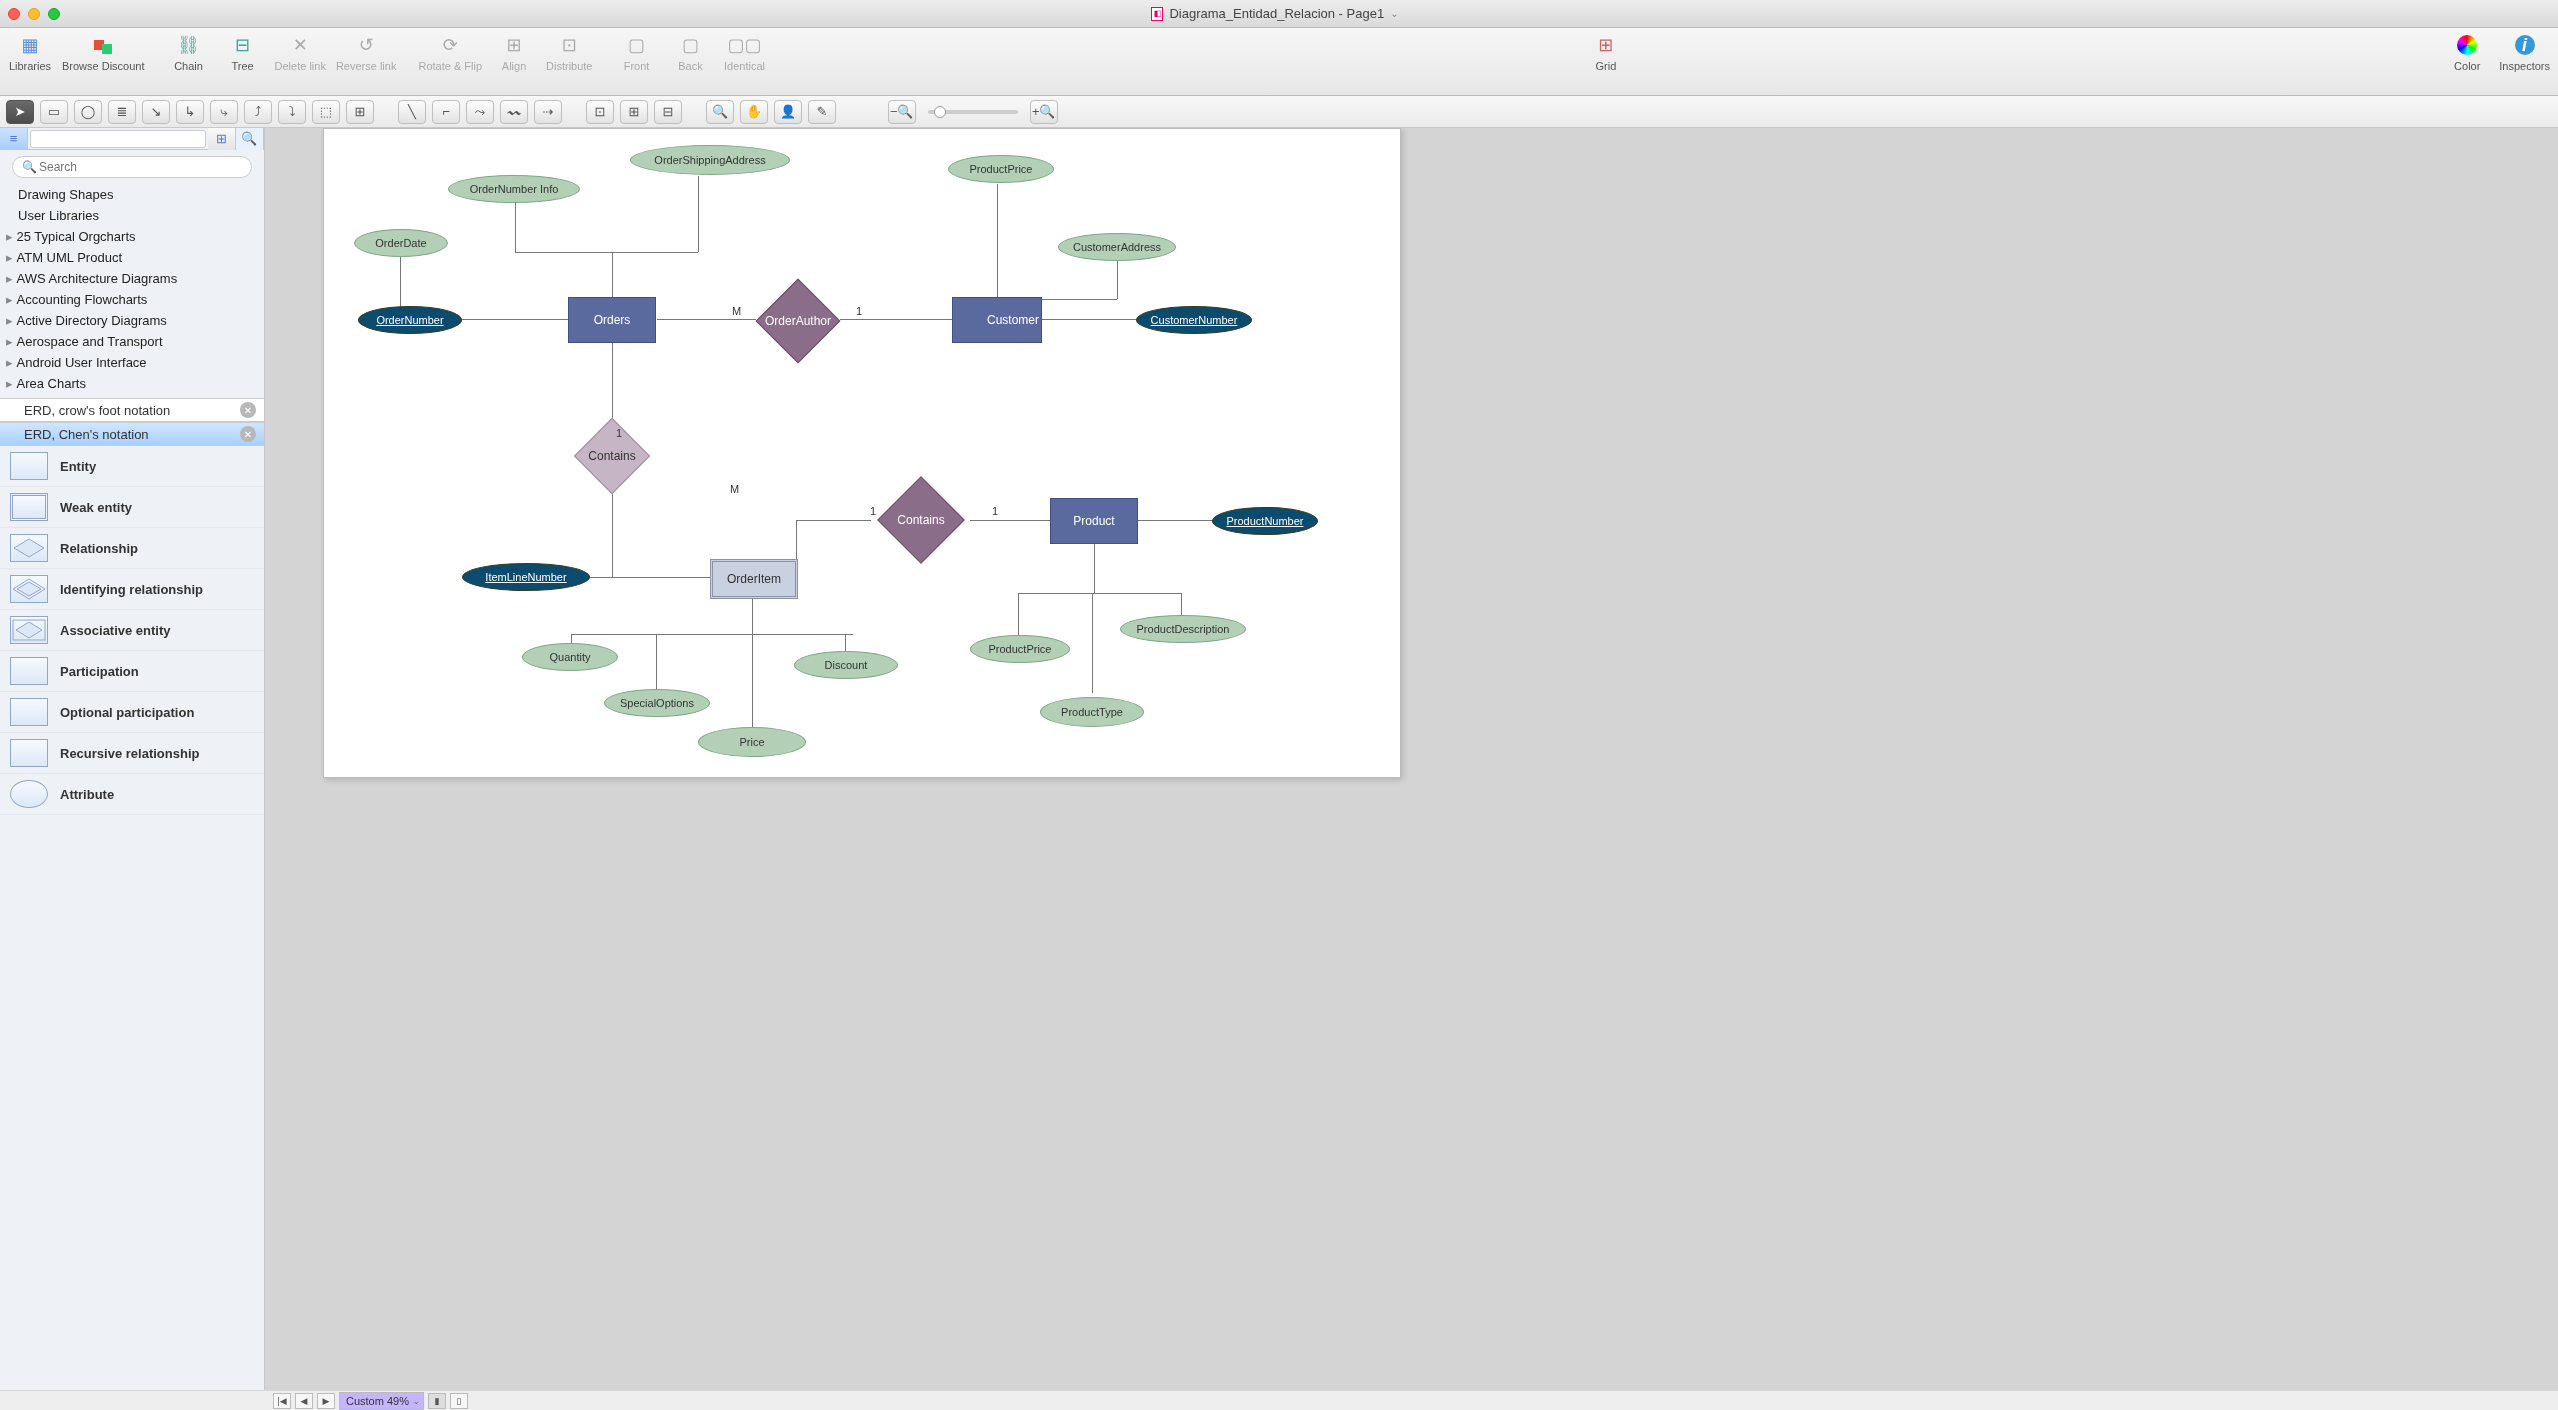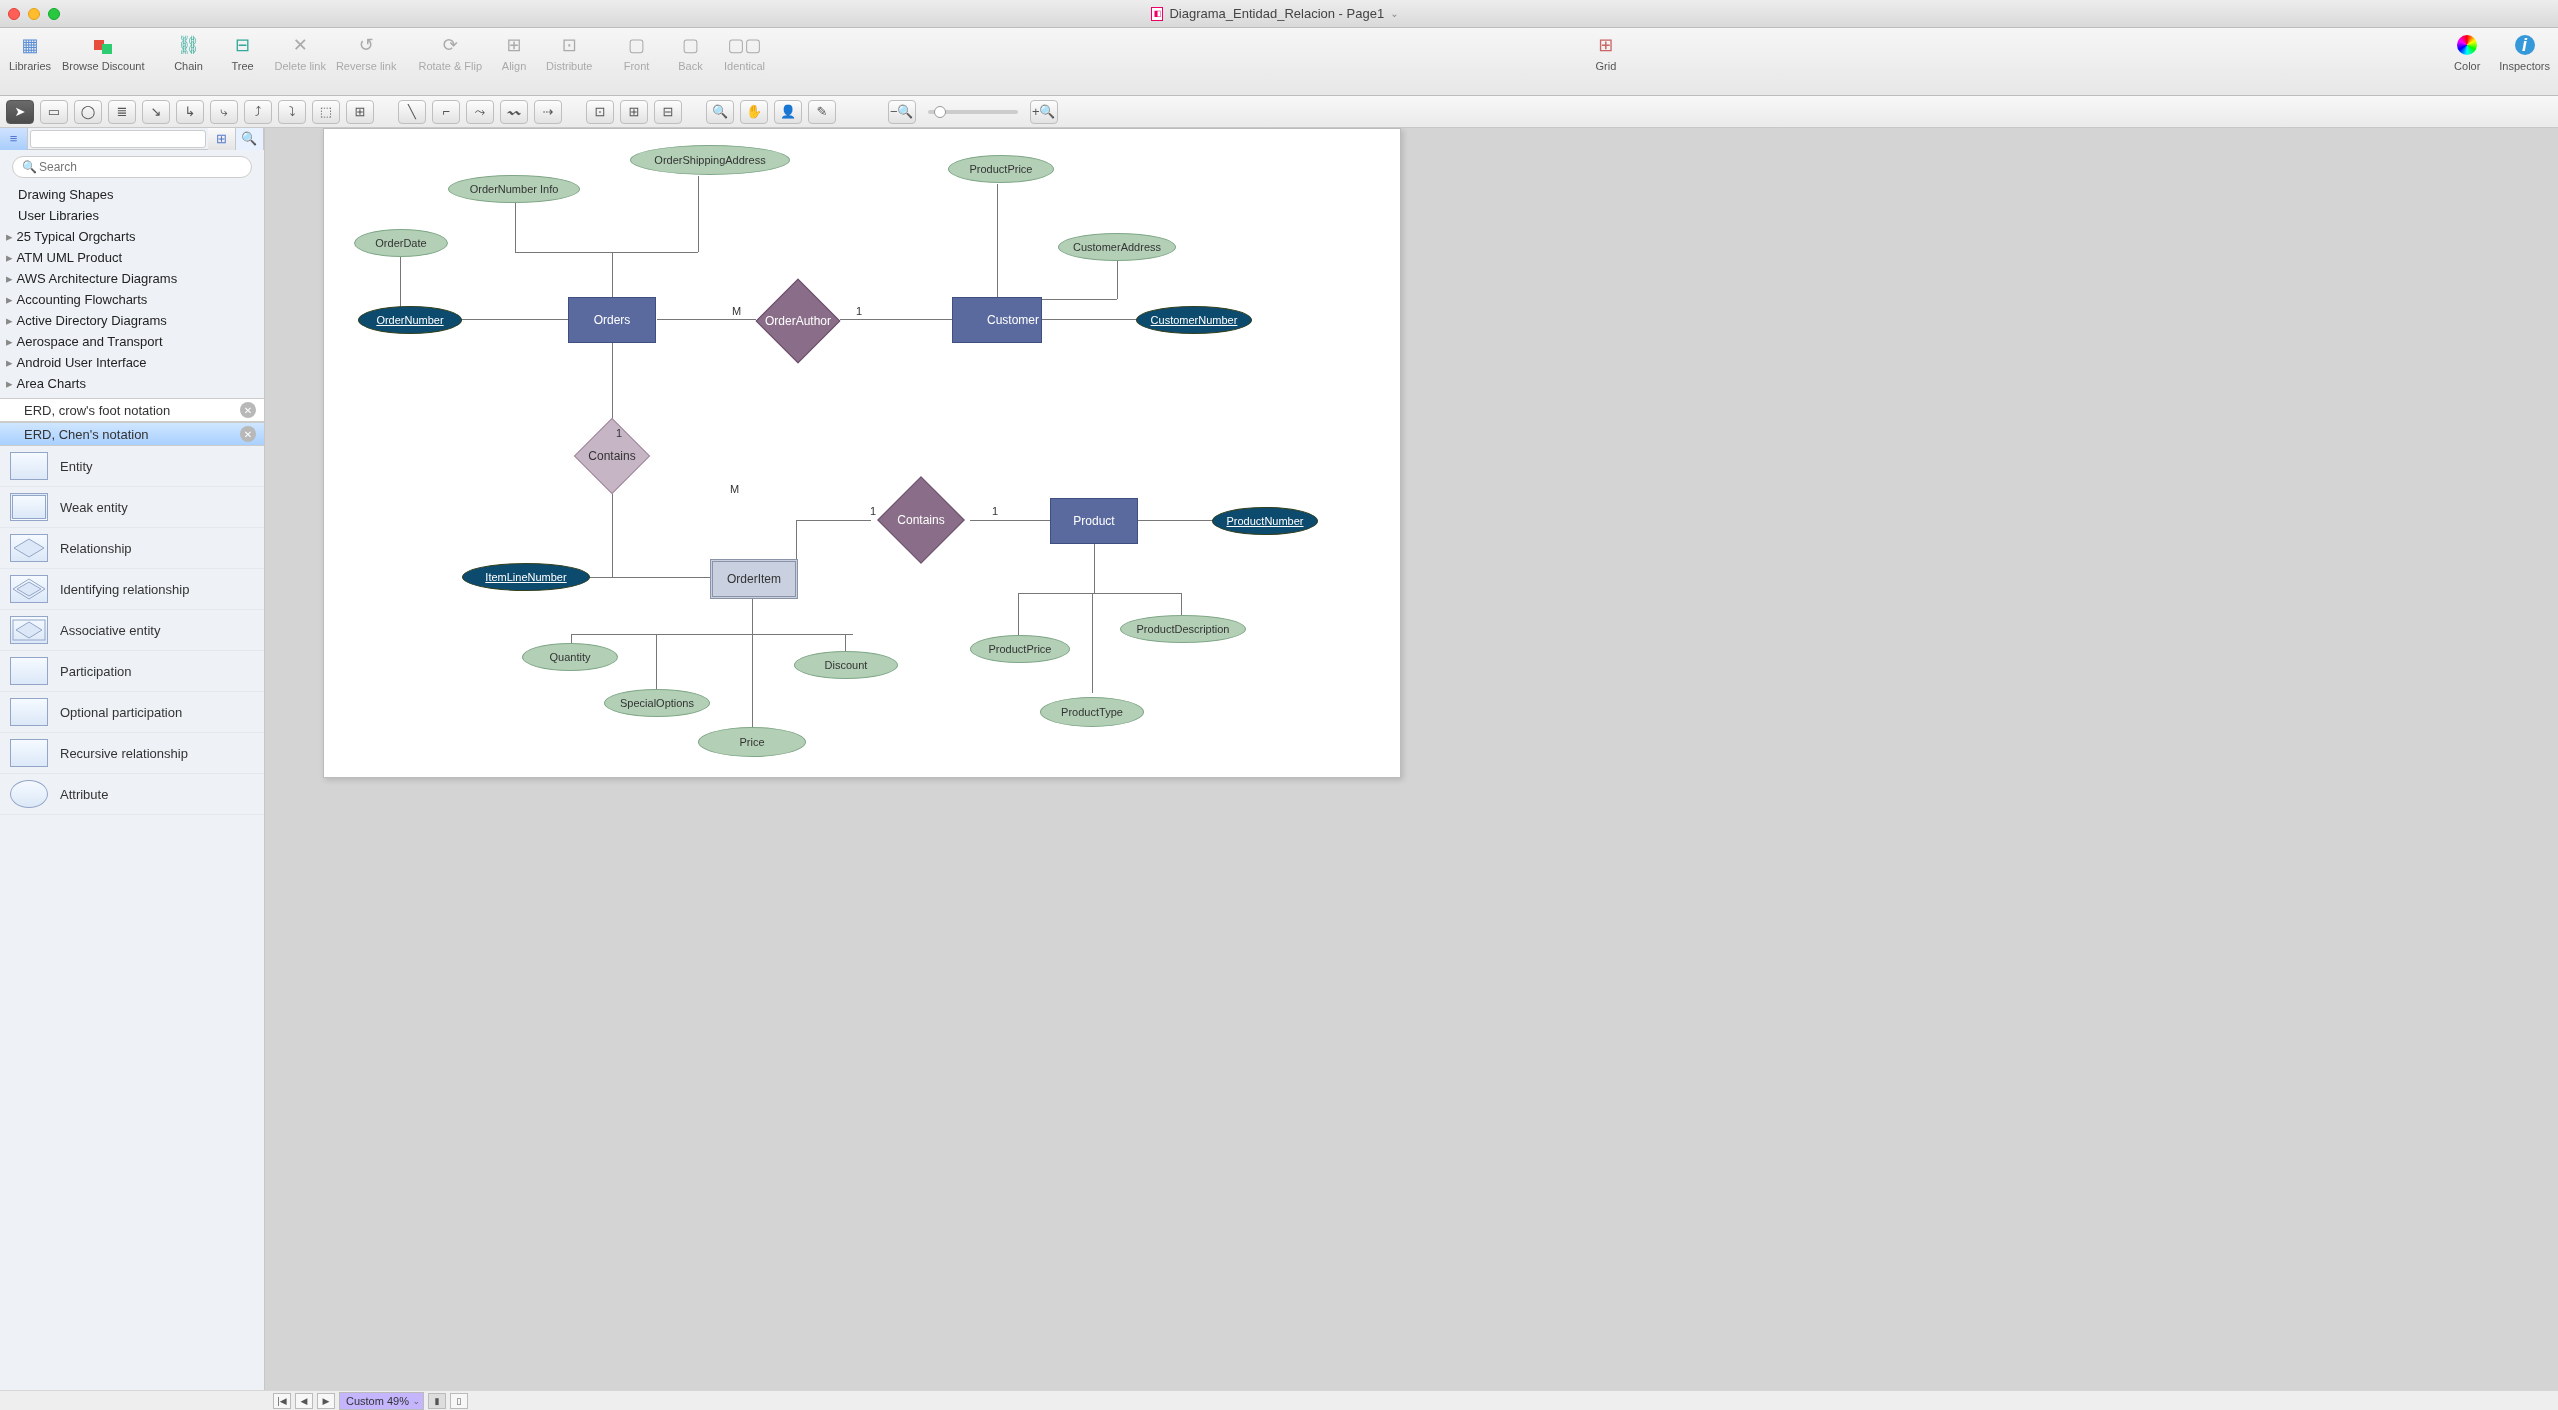--- a/index.html
+++ b/index.html
@@ -42,21 +42,21 @@
 .sb-item { padding:3px 8px 3px 18px; font-size:13px; color:#222; white-space:nowrap; }
 .sb-item.tri::before { content:"▸"; color:#888; margin-right:4px; margin-left:-12px; }
 .sb-item.plain::before { content:""; display:inline-block; width:0; }
 
 .sb-section { margin-top:4px; }
 .sb-sec-head { background:#fff; border-top:1px solid #ccc; border-bottom:1px solid #ccc; padding:3px 8px 3px 24px; font-size:13px; display:flex; justify-content:space-between; align-items:center; }
 .sb-sec-head .close-x { width:16px; height:16px; border-radius:50%; background:#b8b8b8; color:#fff; display:flex; align-items:center; justify-content:center; font-size:10px; }
 .sb-sec-head.selected { background:linear-gradient(#cfe6ff,#a9d0ff); }
 
 .shape-list { overflow:auto; }
-.shape-row { display:flex; align-items:center; gap:12px; padding:6px 10px; border-bottom:1px solid #e3e8ef; }
+.shape-row { display:flex; align-items:center; gap:12px; padding:6px 10px; border-bottom:1px solid #e3e8ef;font-weight:bold; }
 .shape-thumb { width:38px; height:28px; border:1px solid #94a6c7; background:linear-gradient(#f5faff,#dce8f8); display:flex; align-items:center; justify-content:center; }
 .shape-thumb.diamond svg, .shape-thumb svg { width:34px; height:22px; }
 .shape-label { font-size:13px; color:#333; }
 
 .canvas-area { flex:1; background:#d4d4d4; position:relative; overflow:auto; }
 .page { position:absolute; left:58px; top:0; width:1078px; height:650px; background:#fff; border:1px solid #bbb; box-shadow:2px 2px 6px rgba(0,0,0,0.15); }
 
 .entity-box { position:absolute; background:#5a6a9e; color:#fff; display:flex; align-items:center; justify-content:center; font-size:12px; border:1px solid #3f4f80; }
 .weak-entity { position:absolute; background:#c9d0df; color:#333; font-size:12px; border:3px double #8a93a8; display:flex; align-items:center; justify-content:center; }
 .attr-oval { position:absolute; border-radius:50%; display:flex; align-items:center; justify-content:center; font-size:11px; padding:0 6px; text-align:center; }

